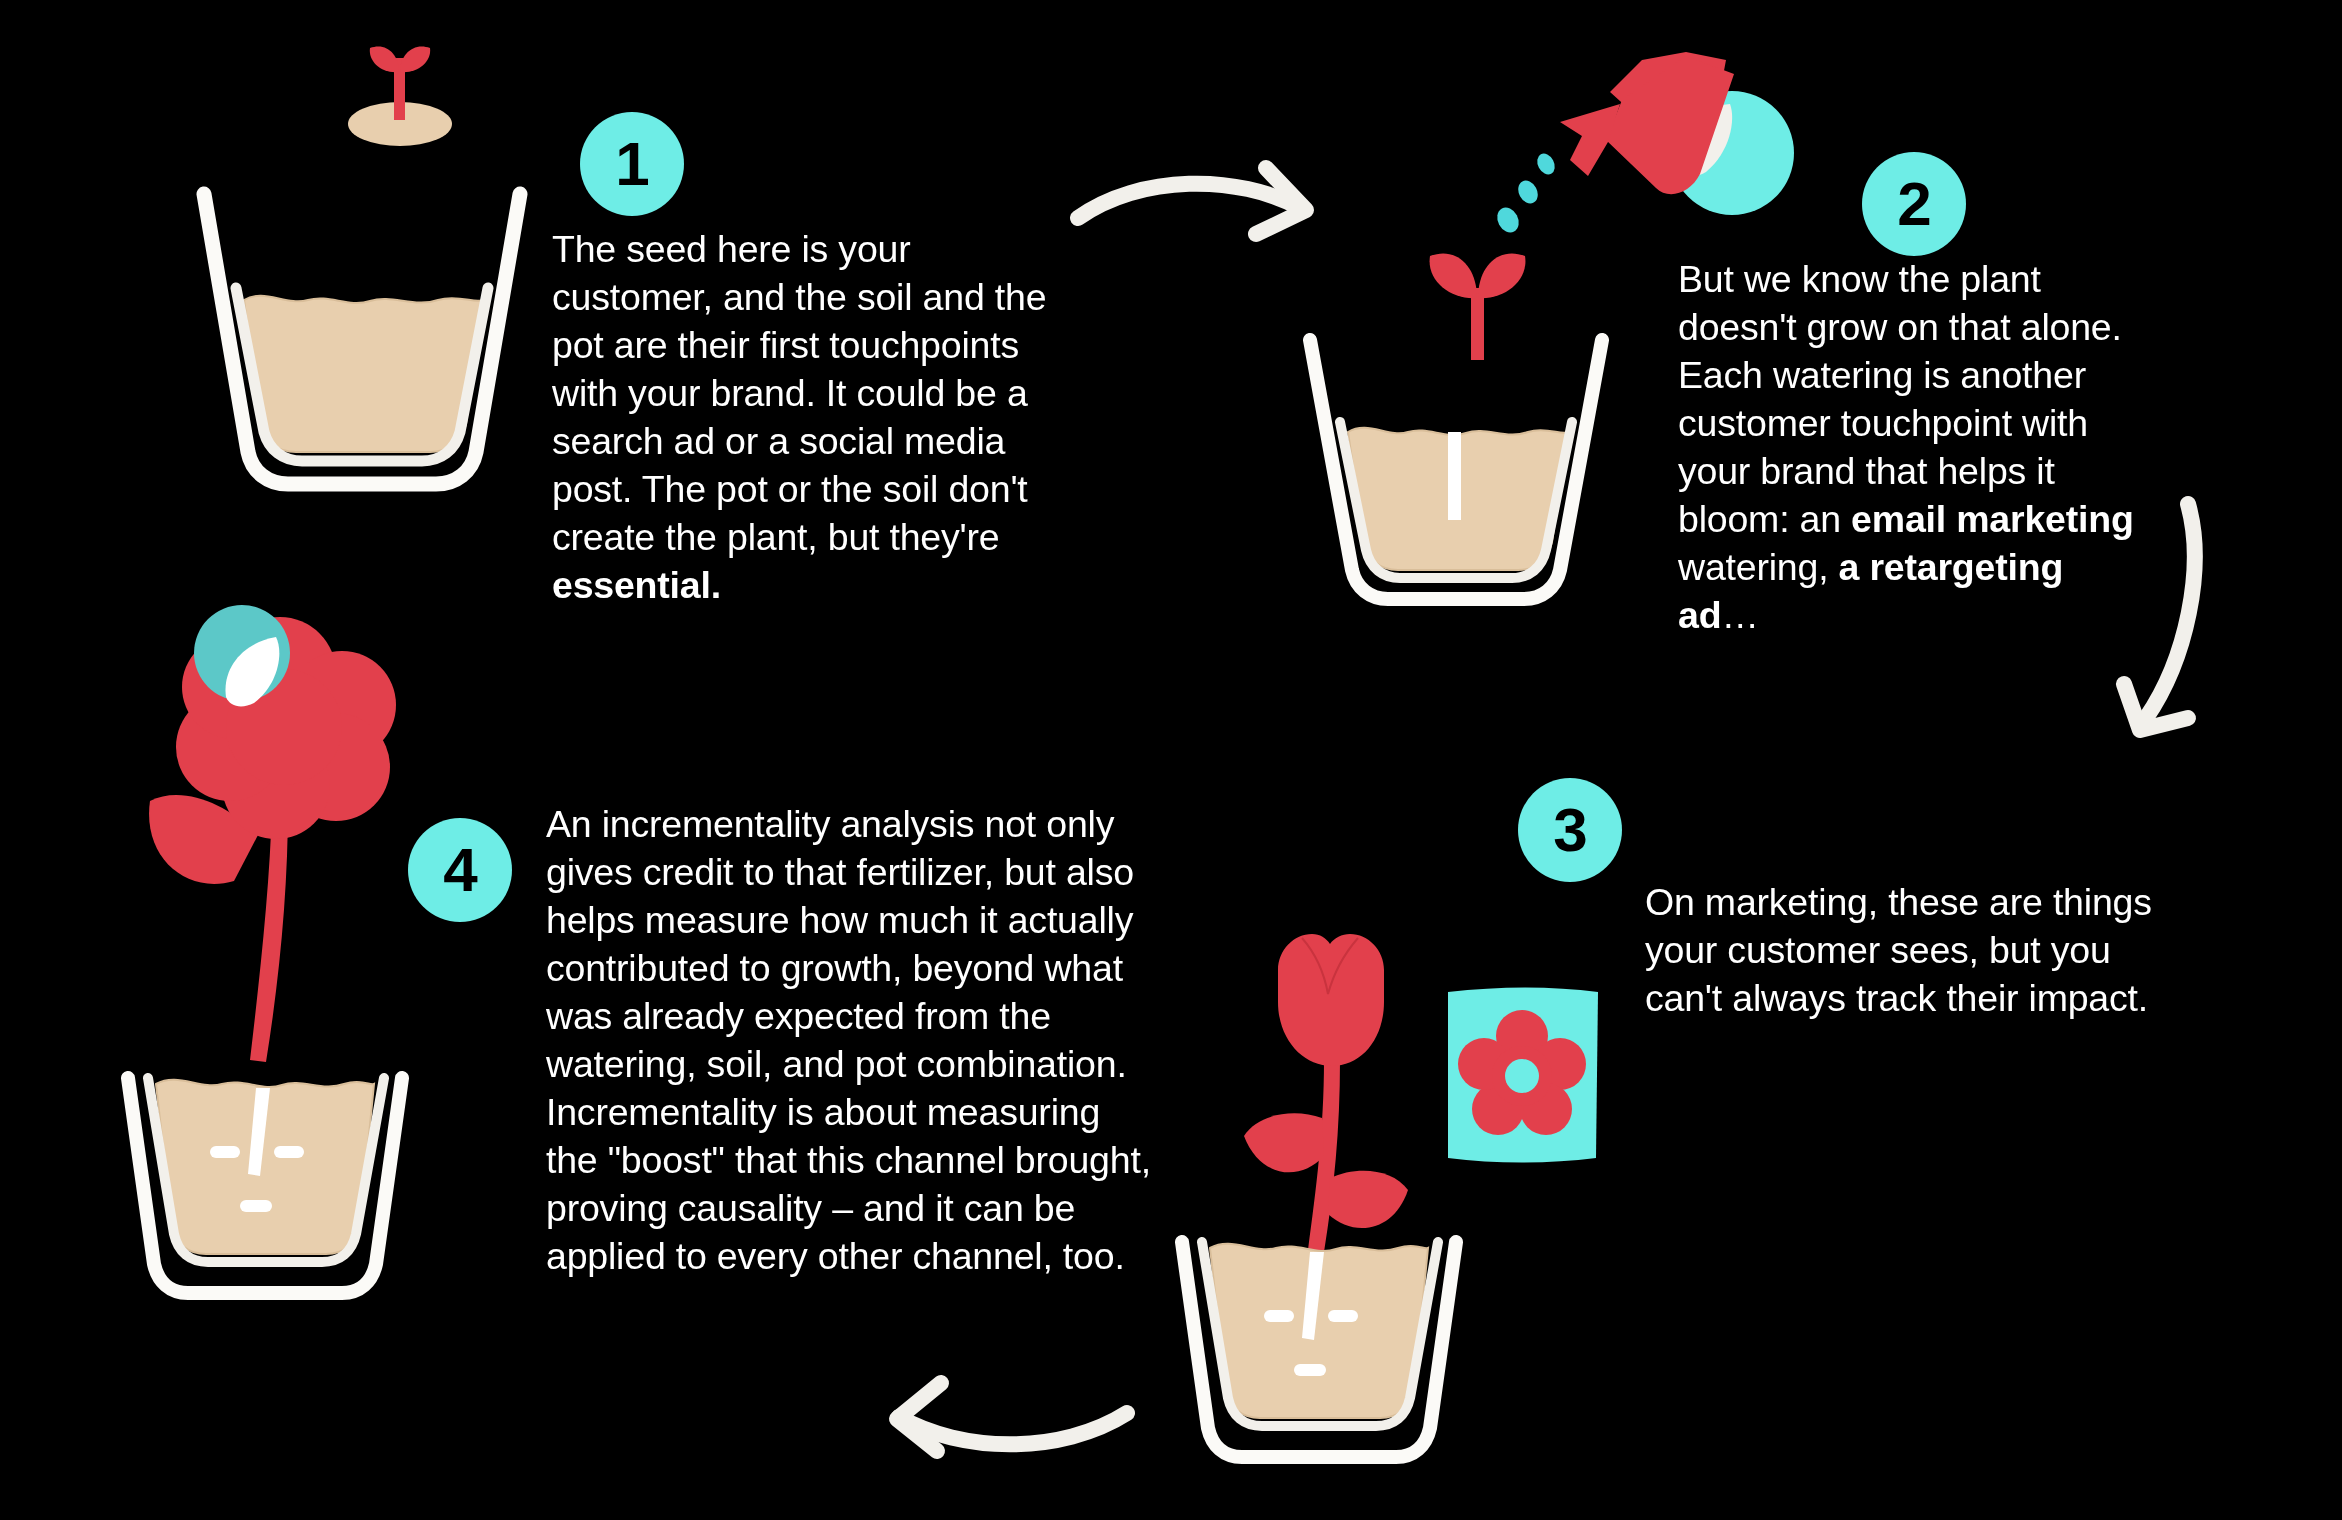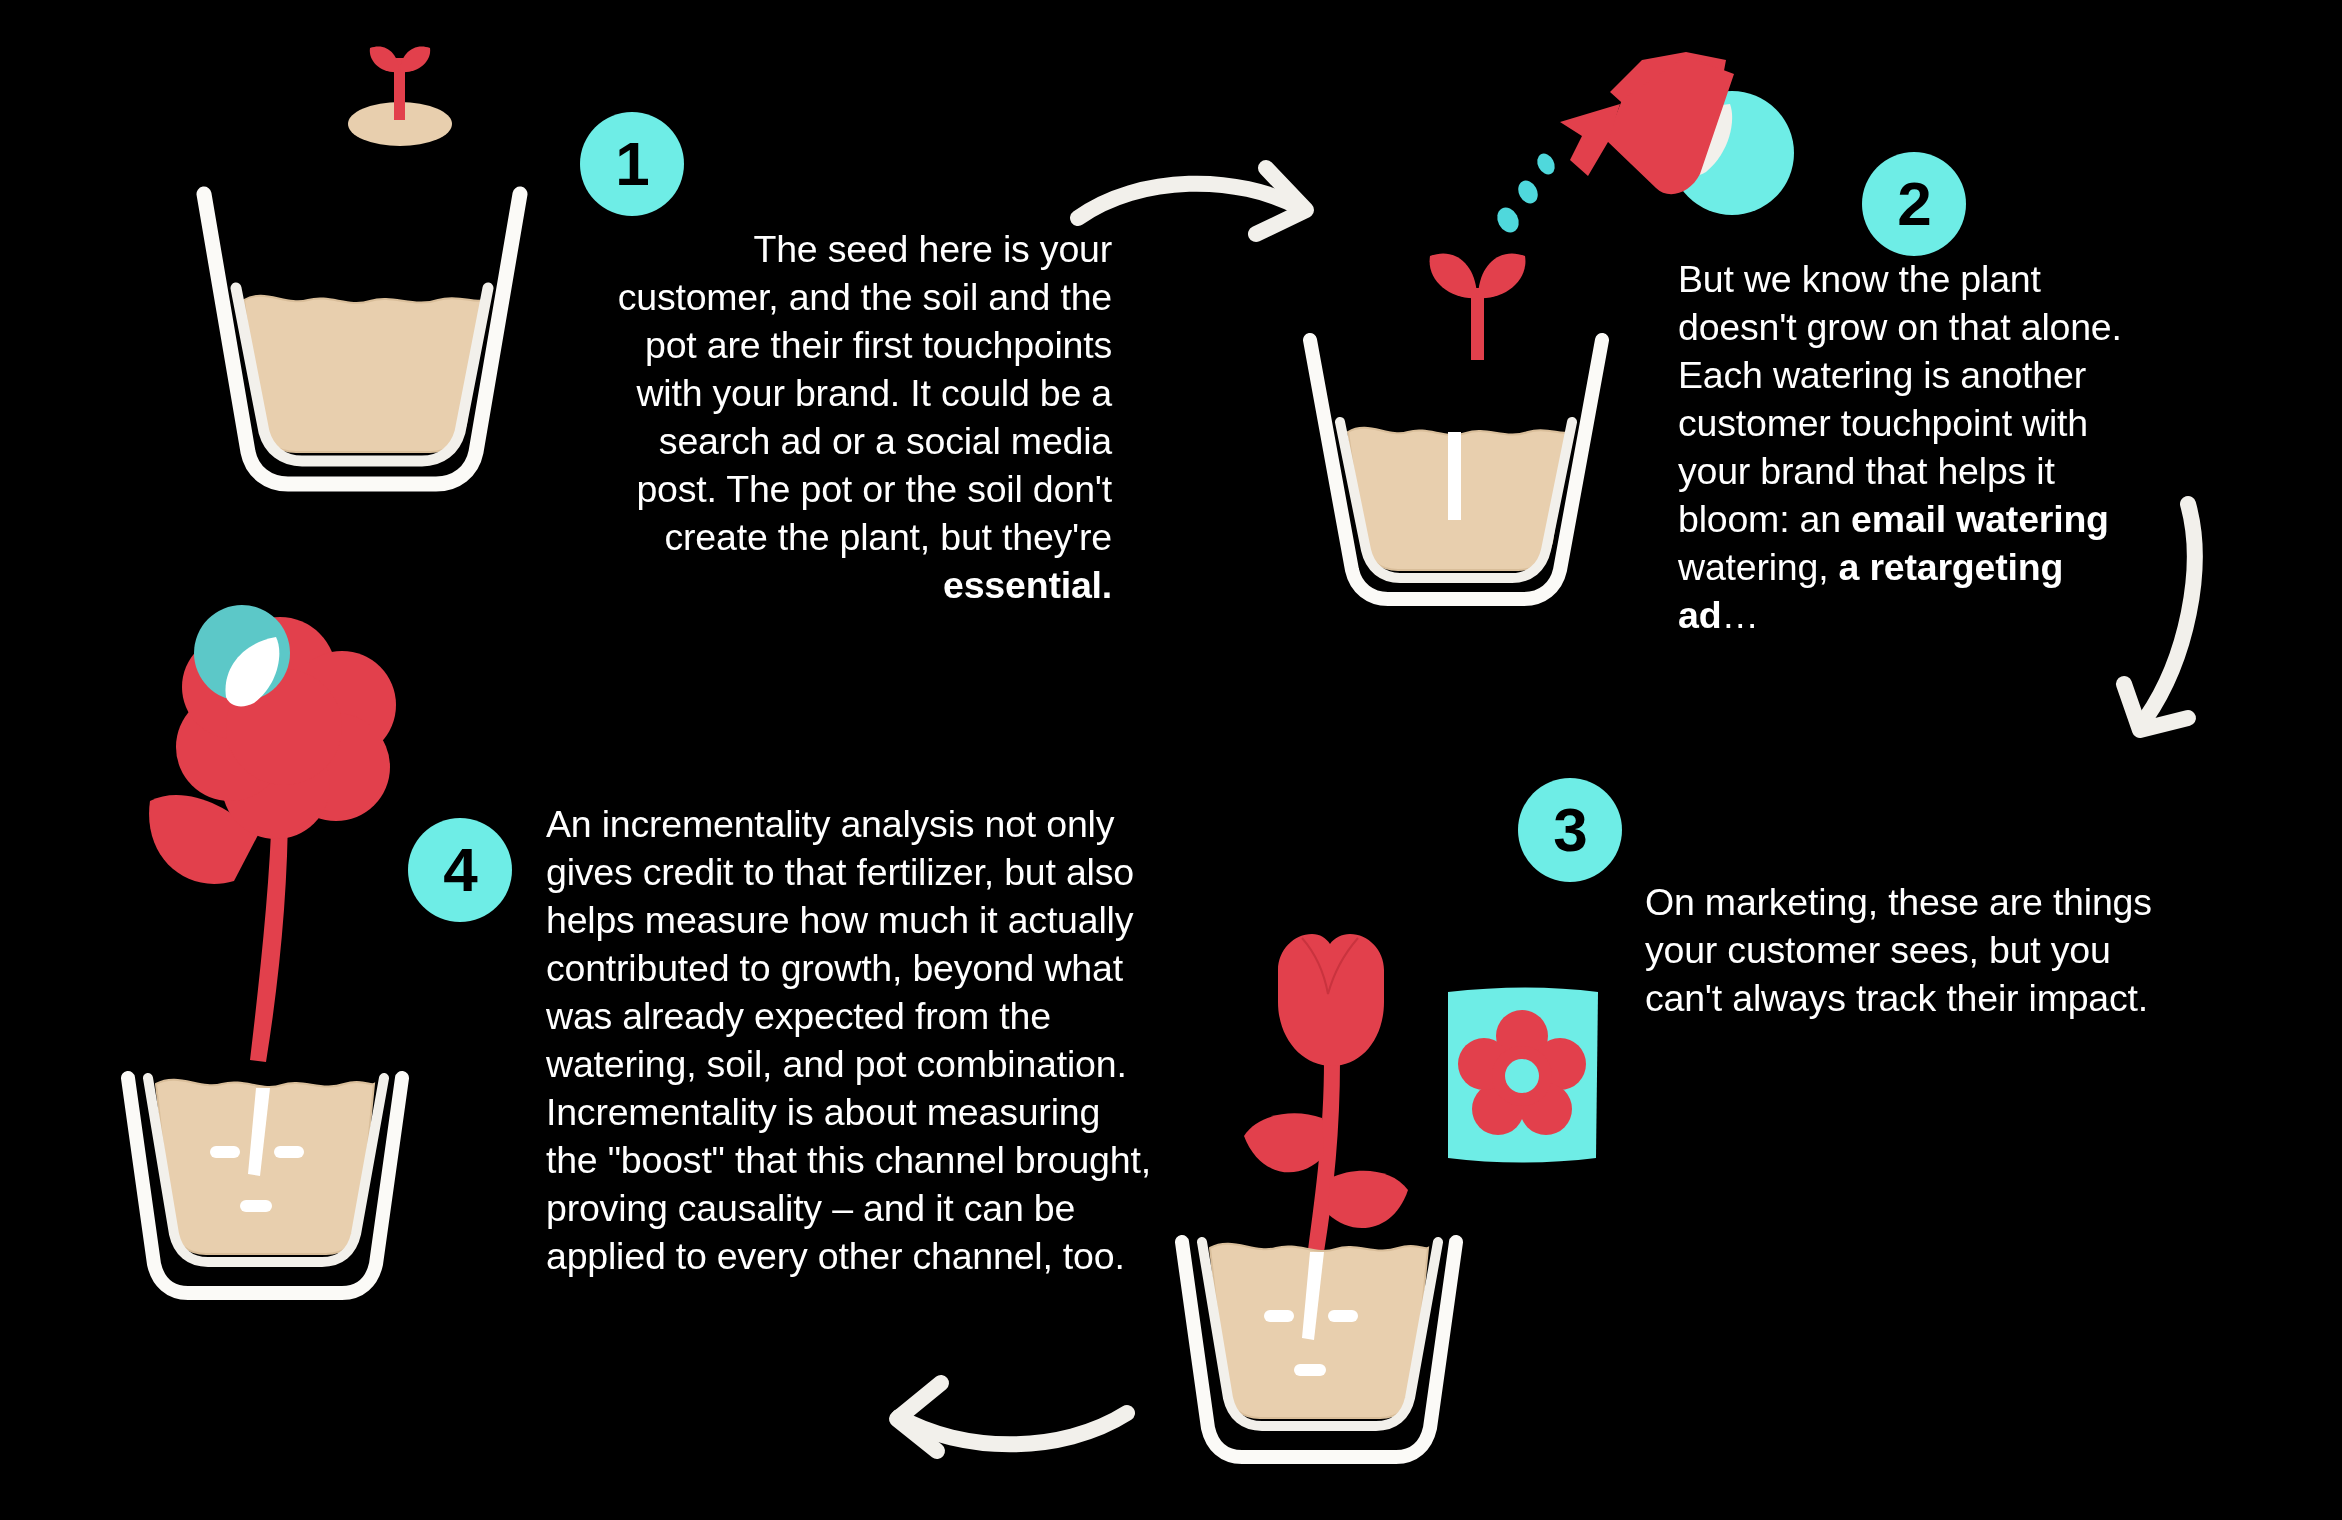--- a/index.html
+++ b/index.html
@@ -94,21 +94,21 @@
       <path d="M46 108 L 74 252 C 79 270 93 281 112 281 L 232 281 C 251 281 265 270 270 252 L 298 108" fill="none" stroke="#F2F0EB" stroke-width="11" stroke-linecap="round" stroke-linejoin="round"></path>
 
       <path d="M14 14 L 58 272 C 62 292 78 304 98 304 L 246 304 C 266 304 282 292 286 272 L 330 14" fill="none" stroke="#FBFAF7" stroke-width="15" stroke-linecap="round" stroke-linejoin="round"></path>
     </svg>
   </div>
 
   <div class="badge abs" style="left:580px; top:112px;">
     <span>1</span>
   </div>
 
-  <div class="copy abs" style="left:592px; top:225px; width:520px;text-align:right;">
+  <div class="copy abs" style="left:552px; top:225px; width:520px;">
     <span>The seed here is your customer, and the soil and the pot are their first touchpoints with your brand. It could be a search ad or a social media post. The pot or the soil don't create the plant, but they're </span><b>essential.</b>
   </div>
 
   <div class="arrow" style="left:1070px; top:160px;">
     <svg width="260" height="110" viewBox="0 0 260 110">
       <path d="M8 58 C 70 14 168 14 230 48" fill="none" stroke="#F2F0EB" stroke-width="16" stroke-linecap="round"></path>
       <path d="M196 8 L 236 50 L 186 74" fill="none" stroke="#F2F0EB" stroke-width="16" stroke-linecap="round" stroke-linejoin="round"></path>
     </svg>
   </div>
 
@@ -159,21 +159,21 @@
       <path d="M40 94 L 66 222 C 70 240 83 250 100 250 L 212 250 C 229 250 242 240 246 222 L 272 94" fill="none" stroke="#F2F0EB" stroke-width="10" stroke-linecap="round" stroke-linejoin="round"></path>
       <path d="M10 12 L 52 242 C 56 260 70 271 88 271 L 224 271 C 242 271 256 260 260 242 L 302 12" fill="none" stroke="#FBFAF7" stroke-width="14" stroke-linecap="round" stroke-linejoin="round"></path>
     </svg>
   </div>
 
   <div class="badge abs" style="left:1862px; top:152px;">
     <span>2</span>
   </div>
 
   <div class="copy abs" style="left:1678px; top:255px; width:470px;">
-    <span>But we know the plant doesn't grow on that alone. Each watering is another customer touchpoint with your brand that helps it bloom: an </span><b>email watering</b><span> watering, </span><b>a retargeting ad</b><span>…</span>
+    <span>But we know the plant doesn't grow on that alone. Each watering is another customer touchpoint with your brand that helps it bloom: an </span><b>email marketing</b><span> watering, </span><b>a retargeting ad</b><span>…</span>
   </div>
 
   <div class="arrow" style="left:2078px; top:490px;">
     <svg width="200" height="260" viewBox="0 0 200 260">
       <path d="M110 14 C 128 78 108 170 68 228" fill="none" stroke="#F2F0EB" stroke-width="16" stroke-linecap="round"></path>
       <path d="M46 194 L 62 240 L 110 228" fill="none" stroke="#F2F0EB" stroke-width="16" stroke-linecap="round" stroke-linejoin="round"></path>
     </svg>
   </div>
 
   <div class="plant" style="left:1238px; top:910px;">

